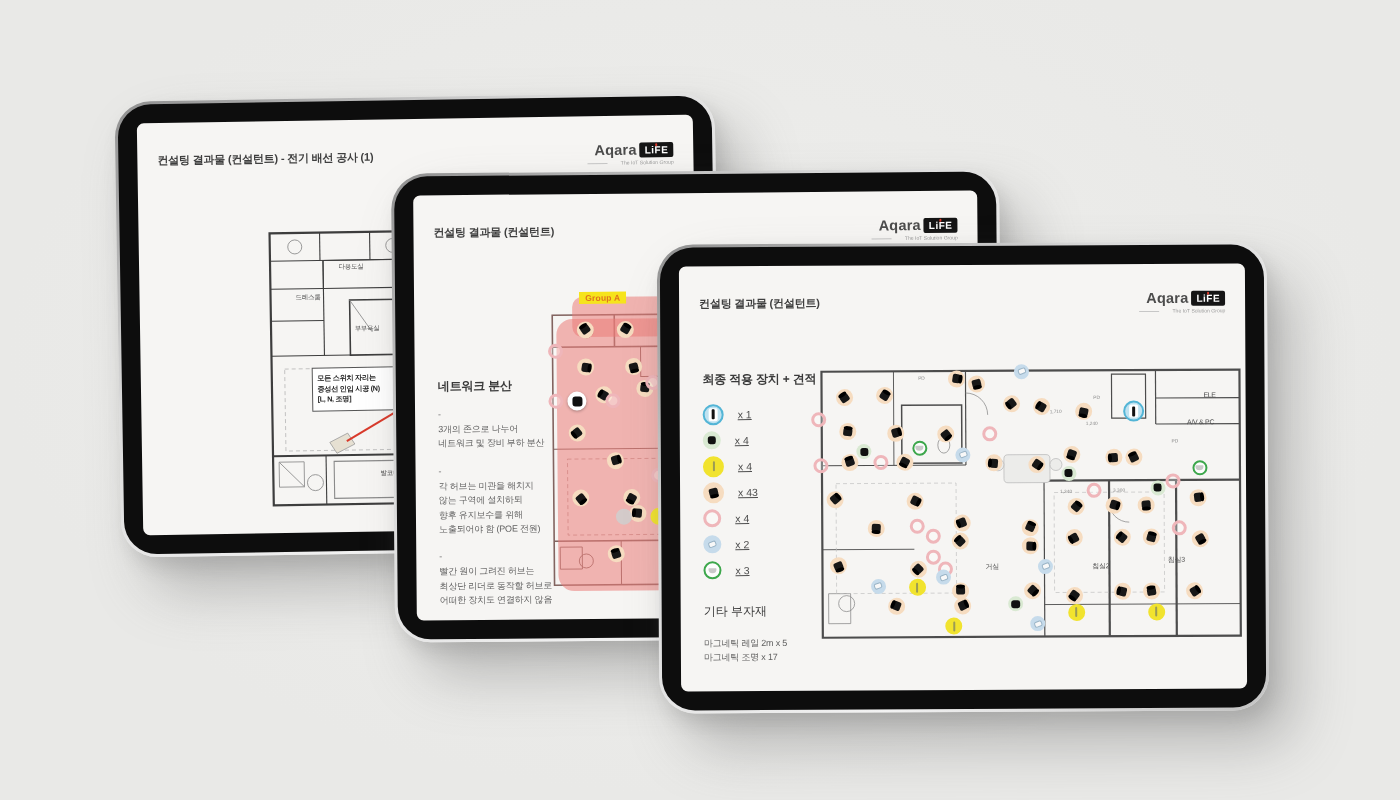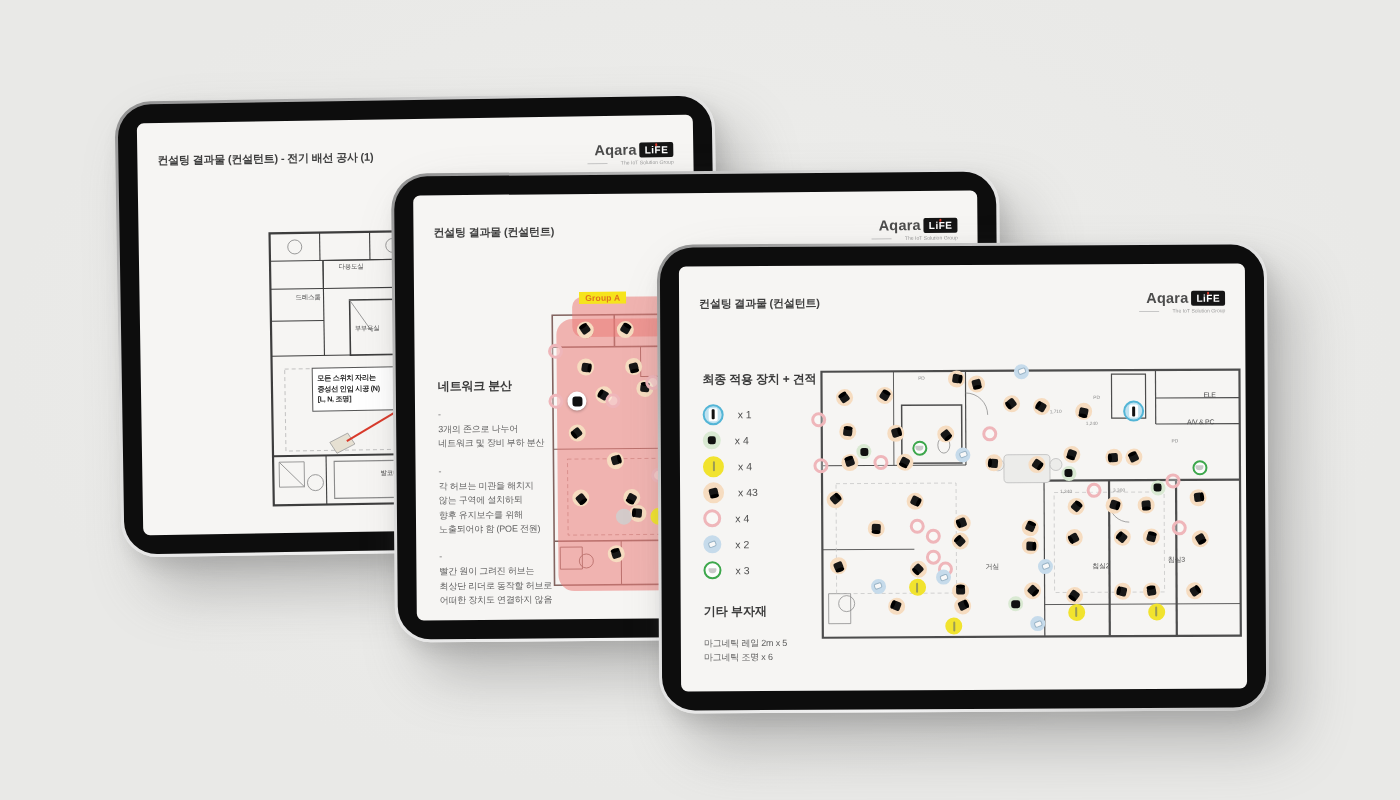--- a/index.html
+++ b/index.html
@@ -43,22 +43,22 @@
   .col-heading { font-size:12px; font-weight:700; color:#3a3a3a; letter-spacing:-0.2px; }
   .bullets { margin-top:14px; }
   .bullet-group { margin-bottom:15px; }
   .bullet-dash { font-size:9px; color:#777; margin-bottom:3px; }
   .bullet-group .line, .extras .line { font-size:9px; color:var(--c-body-text,#5f5f5f); line-height:1.6; letter-spacing:-0.2px; }
 
   
   .legend { margin-top:15px; display:flex; flex-direction:column; gap:4px; }
   .legend-row { display:flex; align-items:center; gap:14px; height:22px; }
   .legend-row .marker { position:static; transform:none; flex:none; }
-  .legend-count { font-size:10.5px; color:#4e4e4e; }
-  .extras-heading { font-size:12px; font-weight:700; color:#3a3a3a; margin-top:22px; }
+  .legend-count { font-size:10.5px; color:#4e4e4e;text-decoration:underline; }
+  .extras-heading { font-size:12px; font-weight:400; color:#3a3a3a; margin-top:22px; }
   .extras { margin-top:16px; }
 
   
   .plan { position:absolute; }
   .plan svg { position:absolute; left:0; top:0; width:100%; height:100%; }
   .plan-label { position:absolute; transform:translate(-50%,-50%); font-size:7px; color:#4e4e4e;
                 white-space:nowrap; letter-spacing:-0.3px; }
   .plan-dim { position:absolute; transform:translate(-50%,-50%) scale(.8); font-size:6px; color:#8b8b8b; white-space:nowrap; }
   .plan1 .plan-label { font-size:6.5px; }
 
@@ -354,21 +354,21 @@
               <div class="legend-row">
                 <span class="marker m-bowl">
                   <span class="g"></span>
                 </span>
                 <span class="legend-count">x 3</span>
               </div>
             </div>
           <div class="extras-heading">기타 부자재</div>
           <div class="extras">
               <div class="line">마그네틱 레일 2m x 5</div>
-              <div class="line">마그네틱 조명 x 6</div>
+              <div class="line">마그네틱 조명 x 17</div>
             </div>
         </div>
         <div class="plan plan3" style="left:136px; top:88px; width:432px; height:297px;">
           <svg viewBox="0 0 432 297">
             <g fill="none" stroke="#4c4c4c" stroke-width="2.2">
               <rect x="6" y="18" width="418" height="266"></rect>
               <line x1="293" y1="128" x2="293" y2="284"></line>
               <line x1="360" y1="128" x2="360" y2="284"></line>
               <line x1="228" y1="128" x2="424" y2="128"></line>
             </g>

